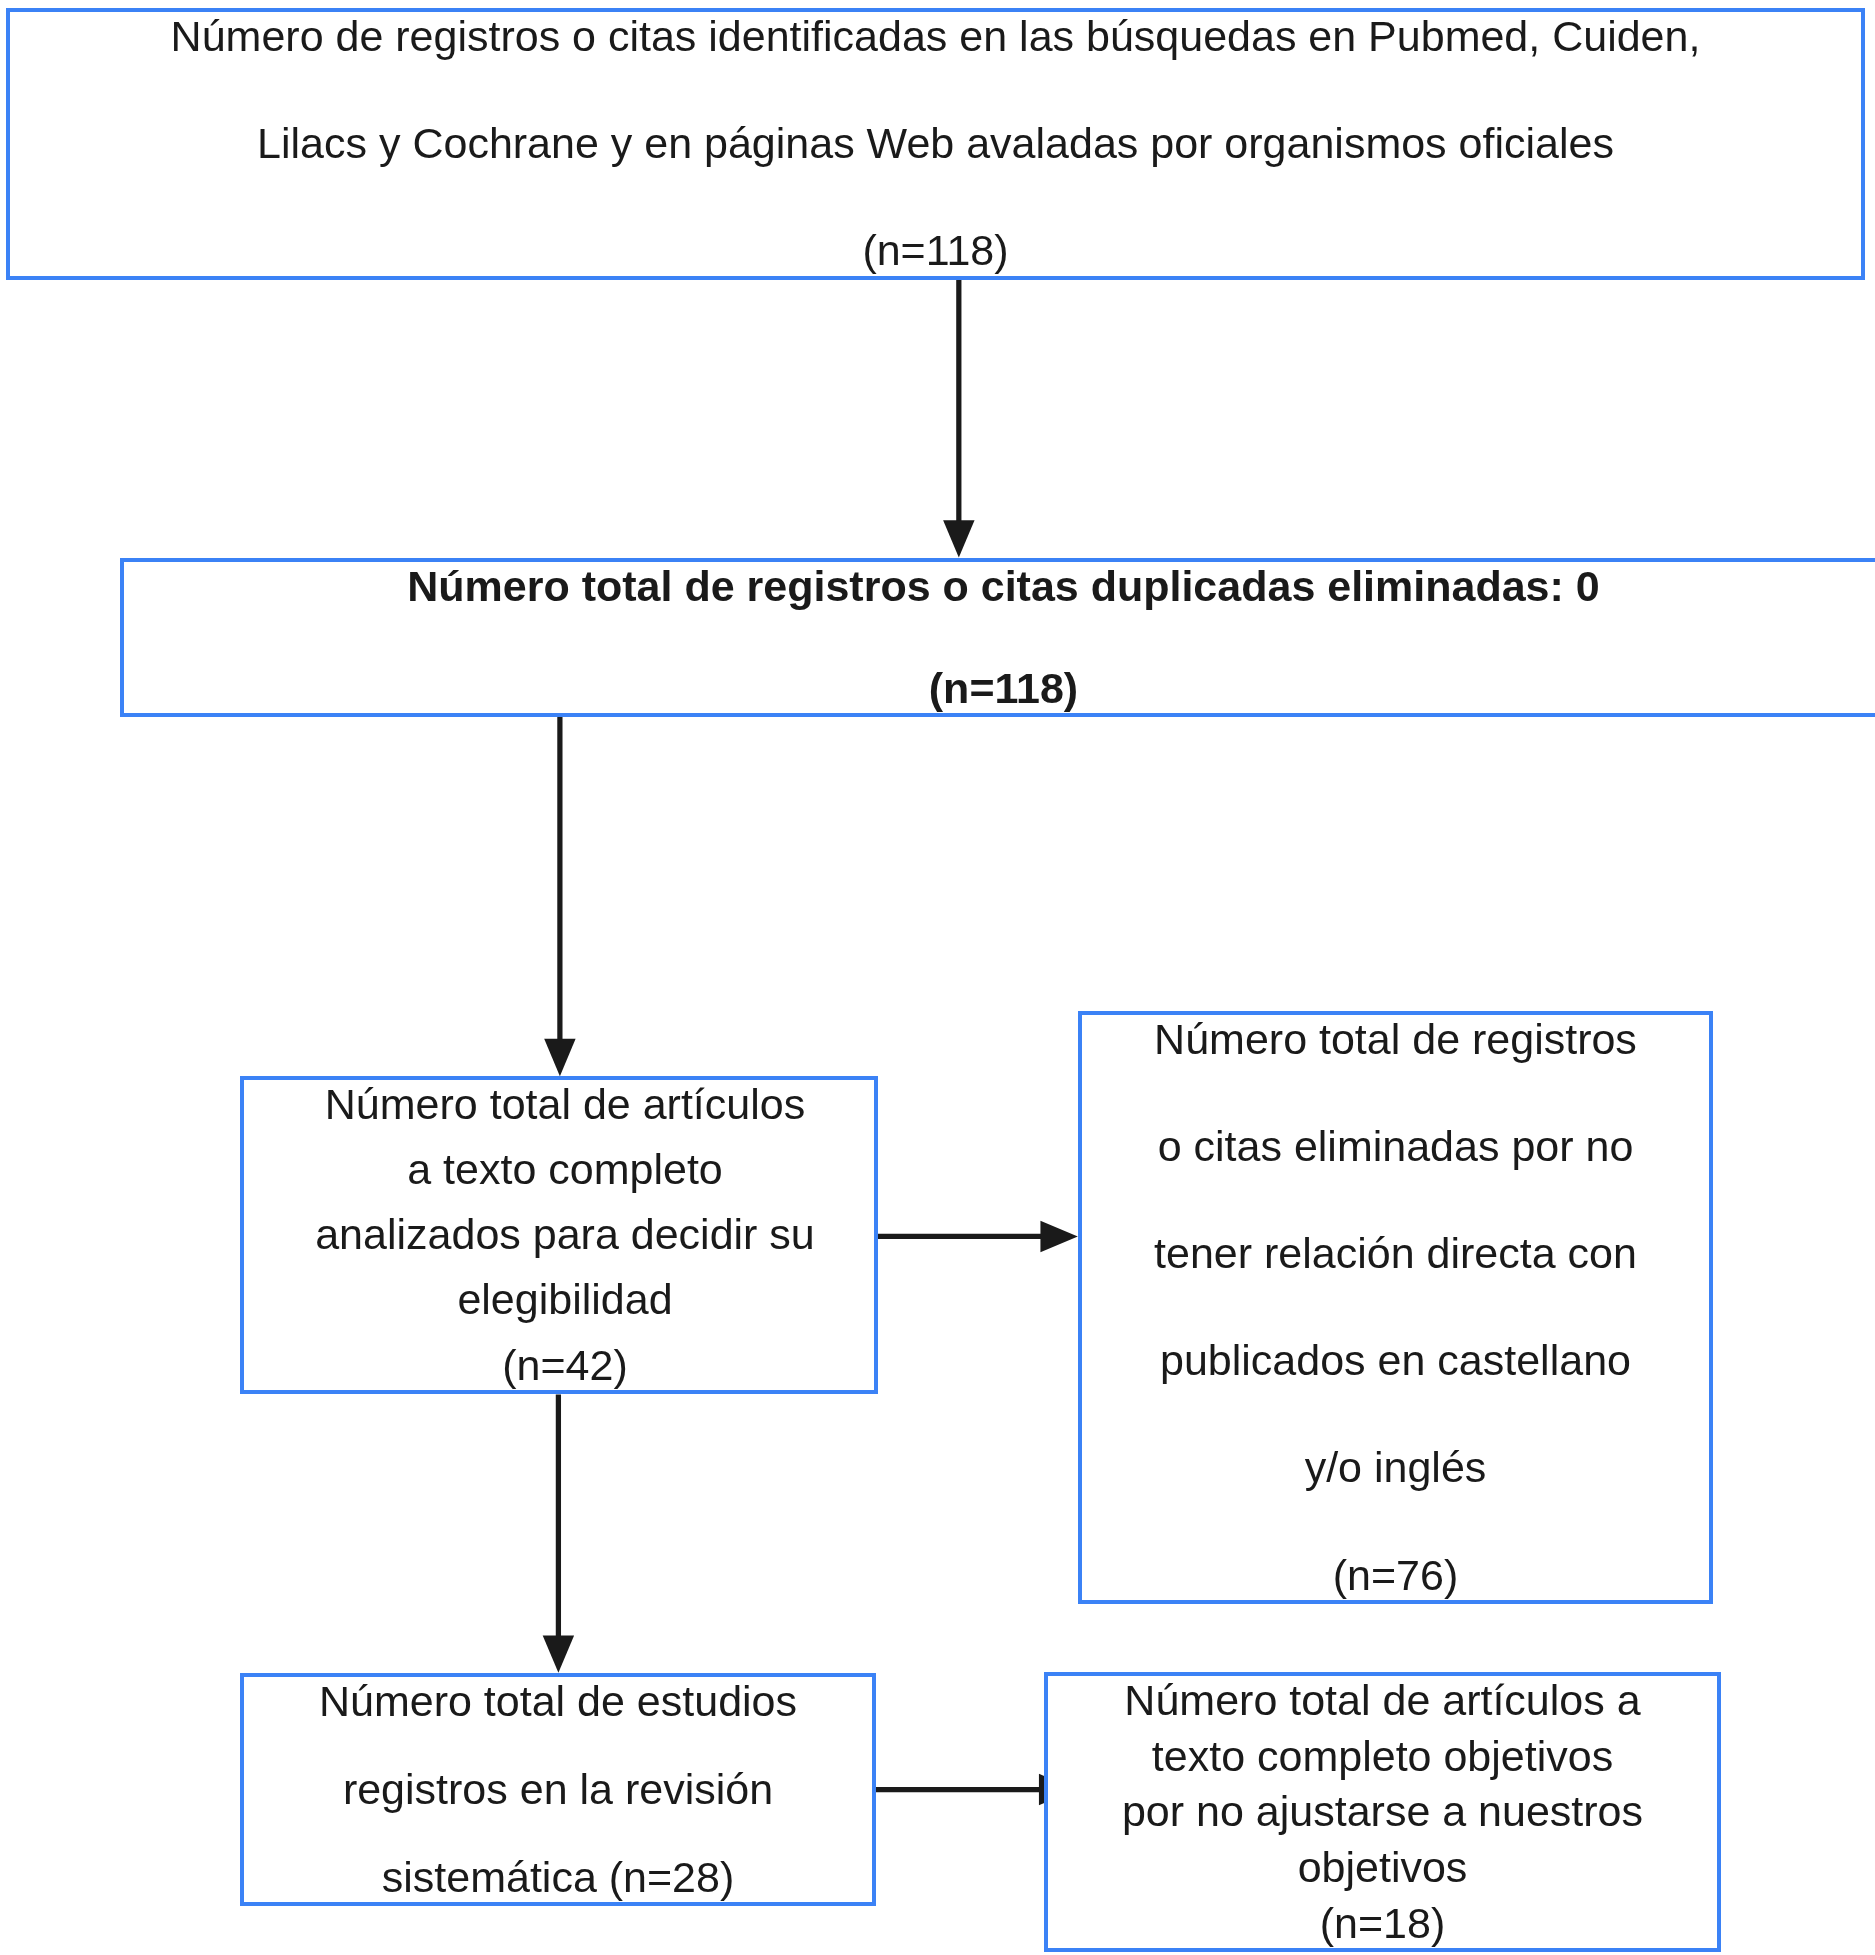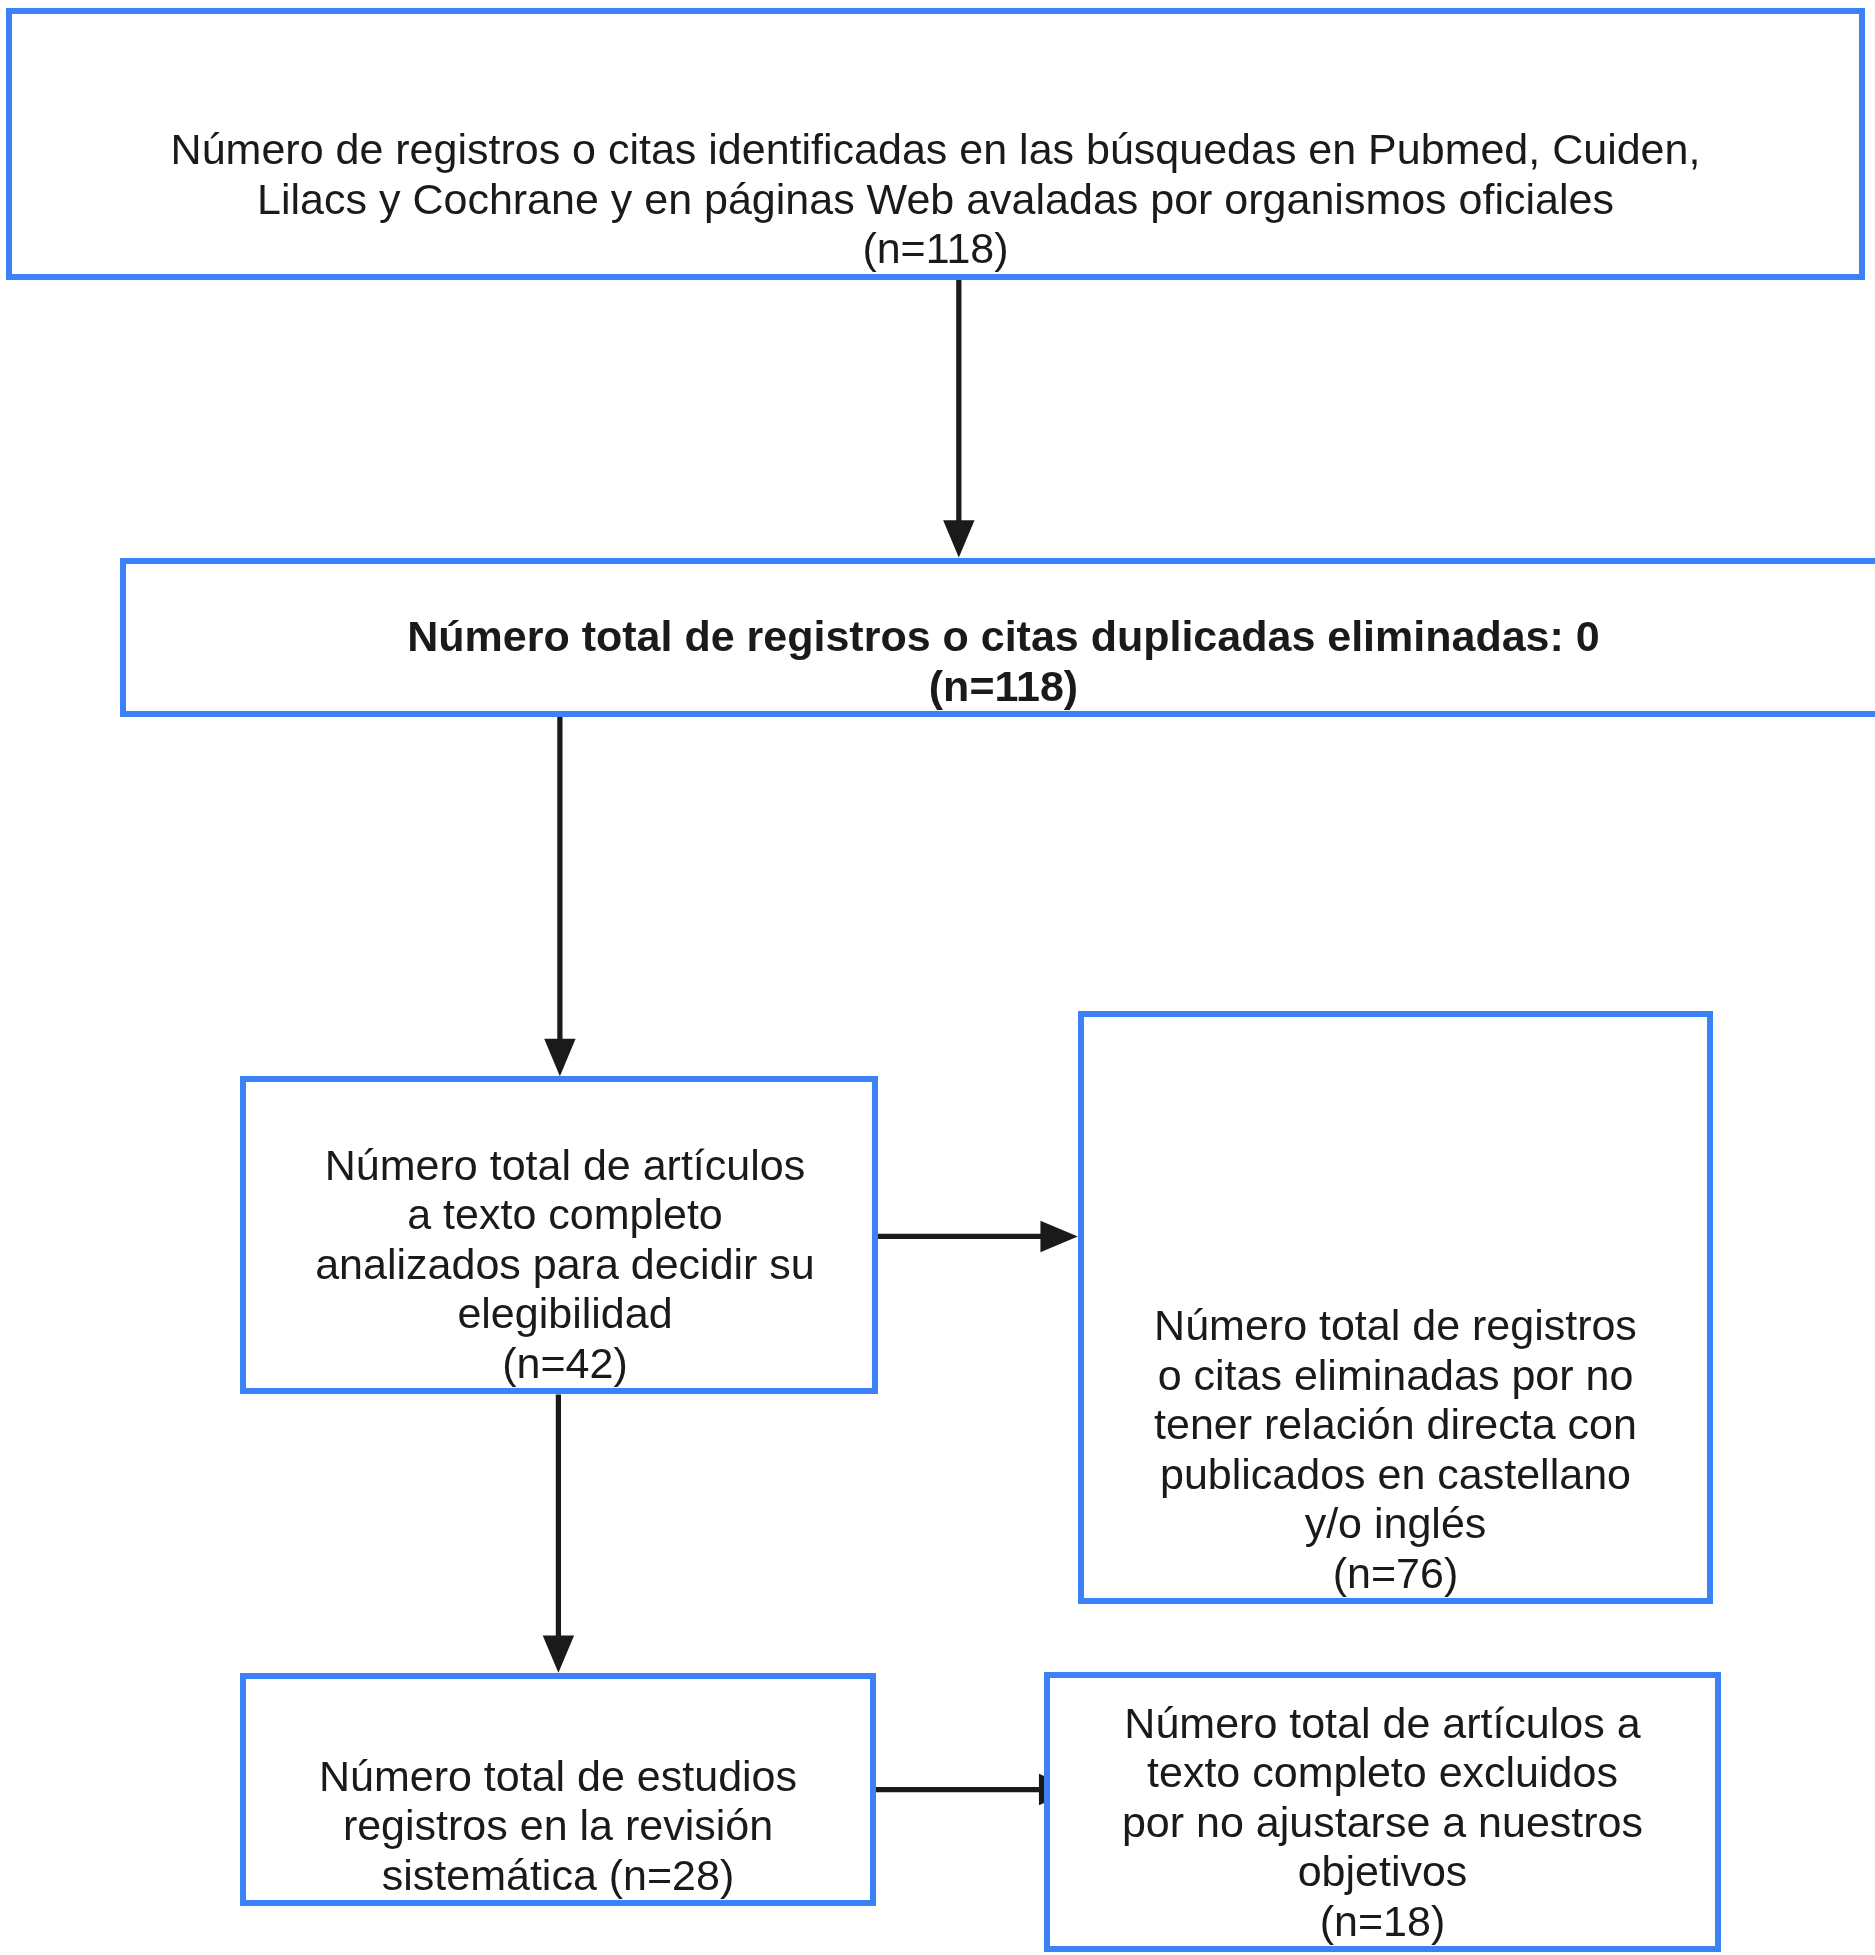--- a/index.html
+++ b/index.html
@@ -12,25 +12,25 @@
     width: 1875px;
     height: 1955px;
     background: #ffffff;
     font-family: "Liberation Sans", sans-serif;
     color: #1a1a1a;
     overflow: hidden;
   }
   .box {
     position: absolute;
     box-sizing: border-box;
-    border: 6px solid #3b82f6;
+    border: 4px solid #3b82f6;
     background: #ffffff;
     display: flex;
     flex-direction: column;
-    justify-content: flex-end;
+    justify-content: space-between;
     align-items: center;
     text-align: center;
     z-index: 2;
   }
   .line {
     font-size: 43px;
     line-height: 1.15;
     white-space: nowrap;
     color: #1a1a1a;
   }
@@ -113,20 +113,20 @@
   </div>
 
   <div class="box" id="box-studies-included">
     <div class="line">Número total de estudios</div>
     <div class="line">registros en la revisión</div>
     <div class="line">sistemática (n=28)</div>
   </div>
 
   <div class="box" id="box-fulltext-excluded">
     <div class="line">Número total de artículos a</div>
-    <div class="line">texto completo excluidos</div>
+    <div class="line">texto completo objetivos</div>
     <div class="line">por no ajustarse a nuestros</div>
     <div class="line">objetivos</div>
     <div class="line">(n=18)</div>
   </div>
 
 </div>
 
 
 </body></html>

